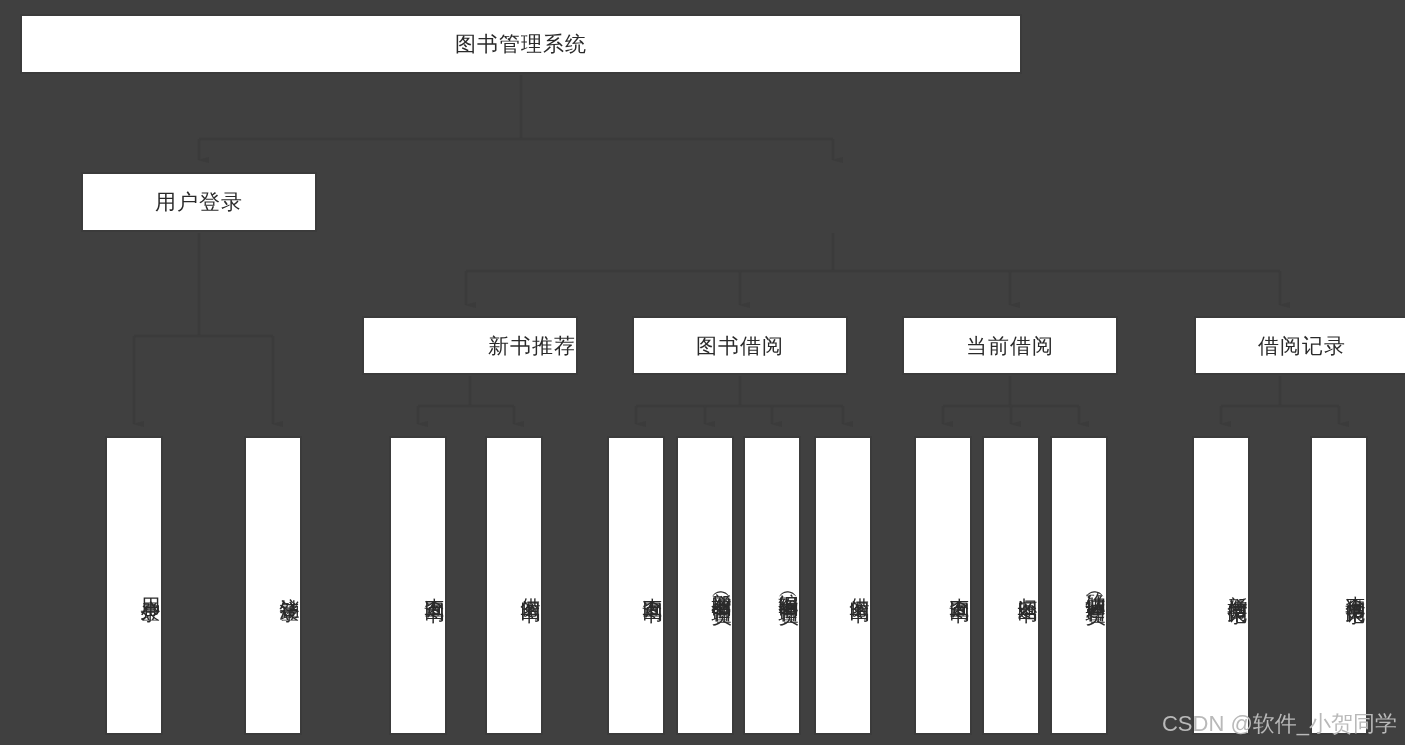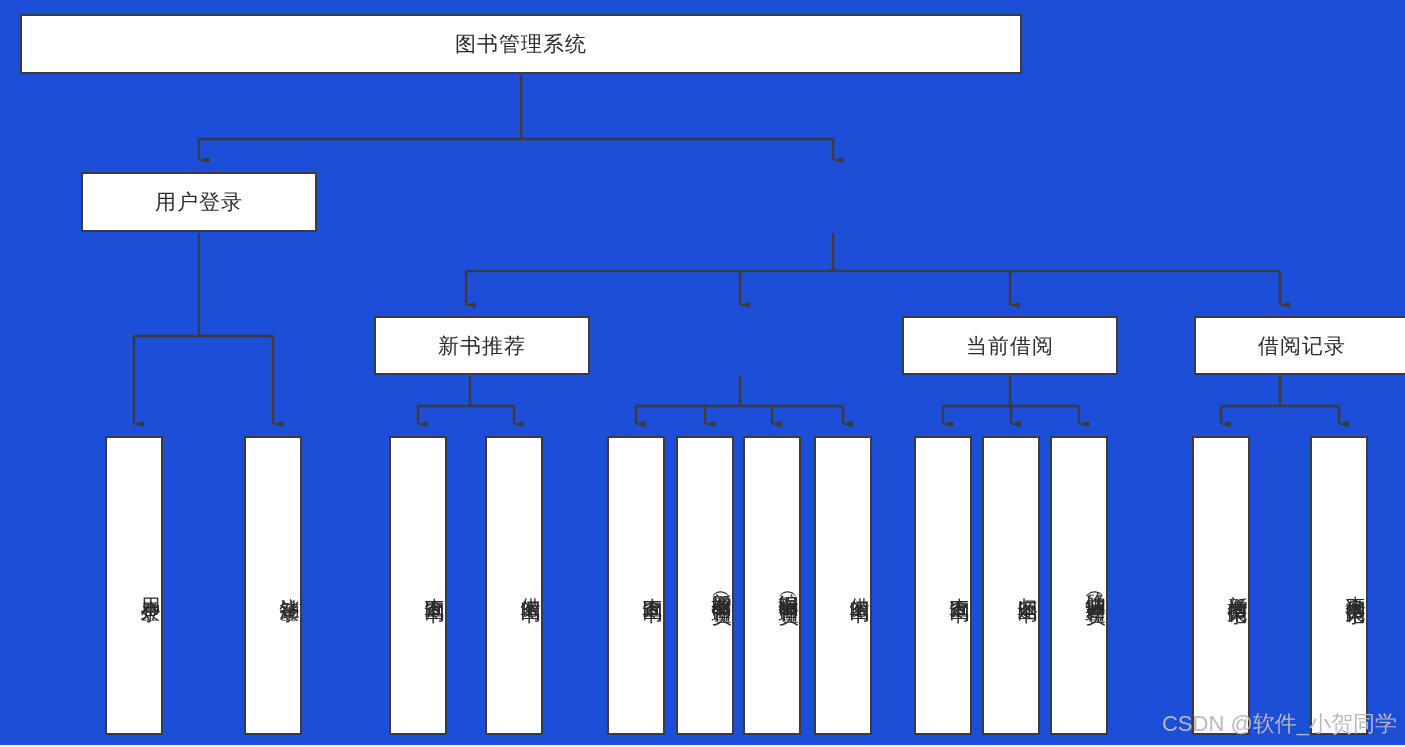--- a/index.html
+++ b/index.html
@@ -7,21 +7,21 @@
     padding: 0;
     background: #ffffff;
   }
   body {
     font-family: "Liberation Sans", "DejaVu Sans", sans-serif;
   }
   #canvas {
     position: relative;
     width: 1405px;
     height: 745px;
-    background: #1d4ed8;
+    background: #404040;
     overflow: hidden;
   }
   #wires {
     position: absolute;
     left: 0; top: 0;
     width: 1405px;
     height: 747px;
     pointer-events: none;
   }
   .node {
@@ -120,22 +120,25 @@
   </svg>
 
   <div class="node h" style="left:20px; top:14px; width:1002px; height:60px;">
     <span>图书管理系统</span>
   </div>
 
   <div class="node h" style="left:81px; top:172px; width:236px; height:60px;">
     <span>用户登录</span>
   </div>
 
-  <div class="node h" style="left:374px; top:316px; width:216px; height:59px;">
+  <div class="node h" style="left:362px; top:316px; width:216px; height:59px;justify-content:flex-end;">
     <span>新书推荐</span>
+  </div>
+  <div class="node h" style="left:632px; top:316px; width:216px; height:59px;">
+    <span>图书借阅</span>
   </div>
   <div class="node h" style="left:902px; top:316px; width:216px; height:59px;align-items:center;">
     <span>当前借阅</span>
   </div>
   <div class="node h" style="left:1172px; top:316px; width:216px; height:59px;margin-left:22px;">
     <span>借阅记录</span>
   </div>
 
   <div class="node v" style="left:105px; top:436px; width:58px; height:299px;">
     <span class="vtext">用户登录</span>

